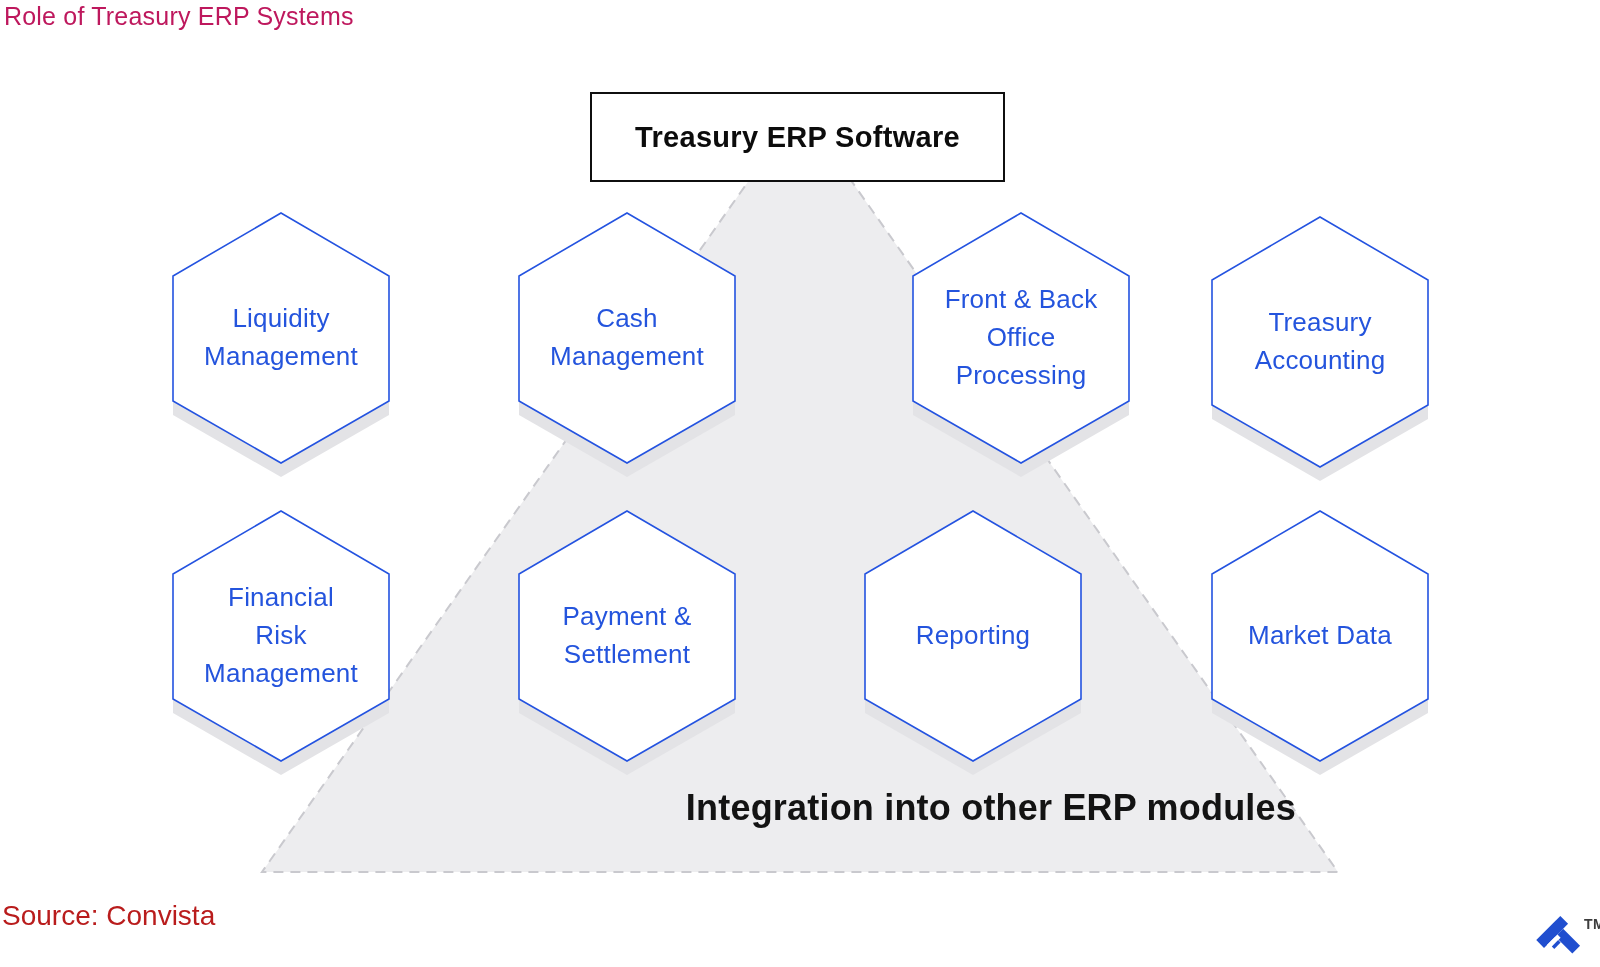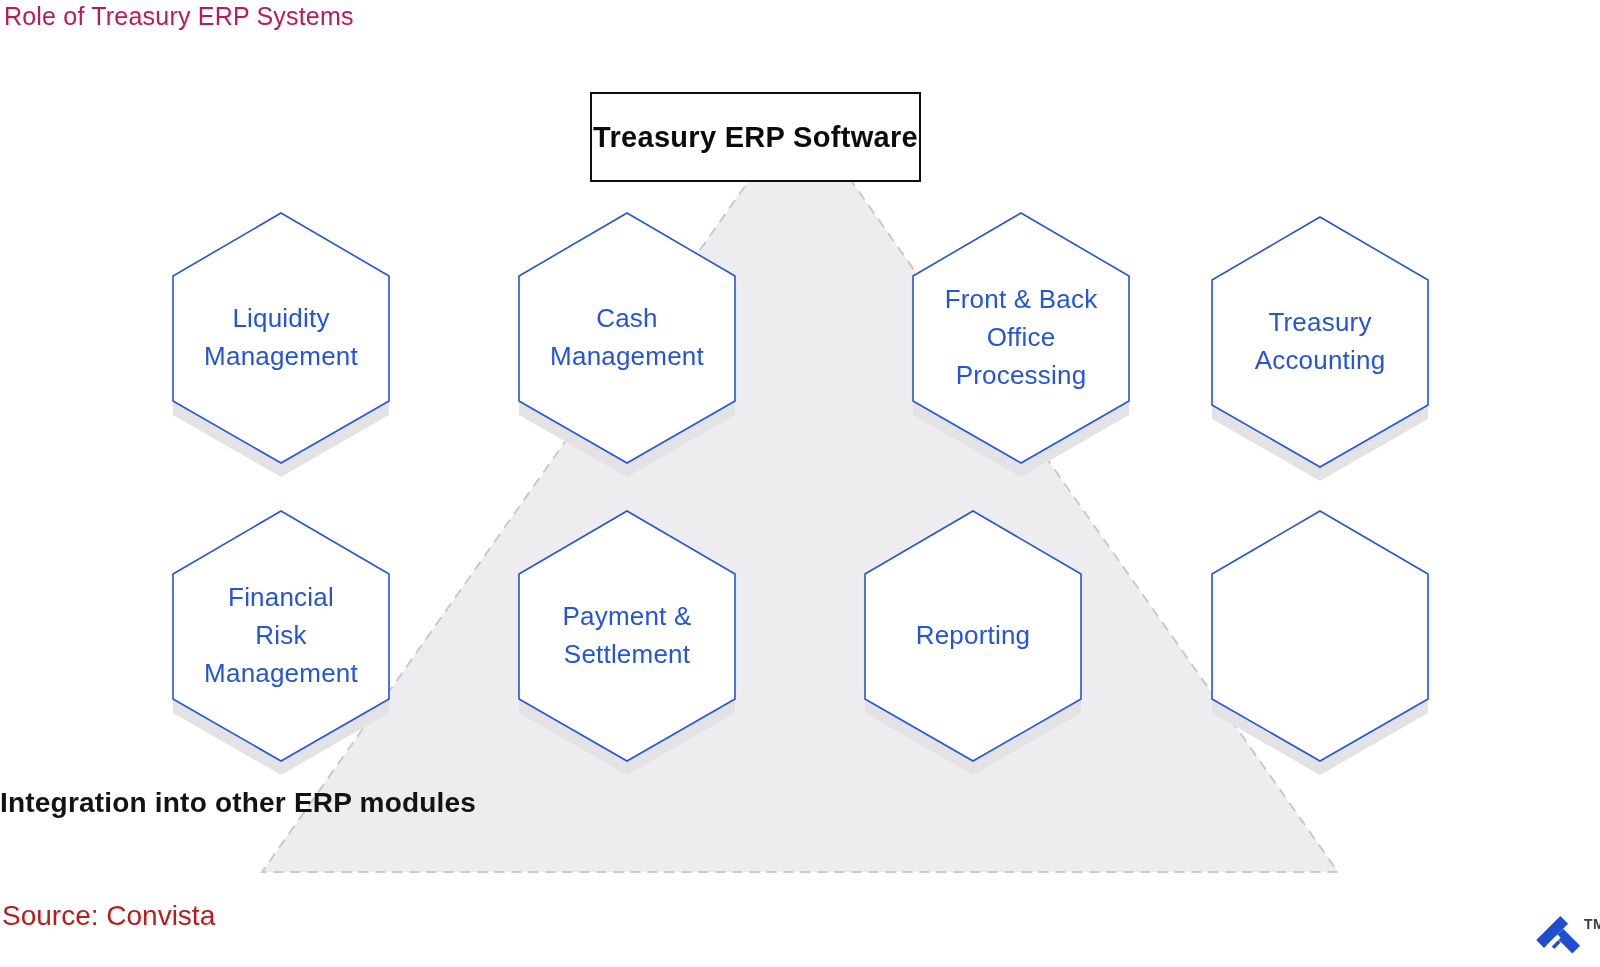--- a/index.html
+++ b/index.html
@@ -28,21 +28,21 @@
   .triangle-svg {
     position: absolute;
     left: 0;
     top: 0;
     z-index: 1;
   }
   .top-box {
     position: absolute;
     left: 590px;
     top: 92px;
-    width: 331px;
+    width: 415px;
     height: 90px;
     background: #ffffff;
     border: 2px solid #0f0f0f;
     box-sizing: border-box;
     display: flex;
     align-items: center;
     justify-content: center;
     z-index: 3;
   }
   .top-box-label {
@@ -76,22 +76,22 @@
     line-height: 1.45;
     color: #2454dd;
     white-space: pre-line;
     letter-spacing: 0.2px;
   }
   .integration-label {
     position: absolute;
     left: 0;
     top: 787px;
     width: 1296px;
-    text-align: left;
-    font-size: 28px;
+    text-align: right;
+    font-size: 36px;
     font-weight: 600;
     color: #131313;
     z-index: 2;
     letter-spacing: 0.2px;
   }
   .source-note {
     position: absolute;
     left: 2px;
     top: 900px;
     font-size: 28px;
@@ -194,20 +194,21 @@
     </svg>
     <div class="hex-label">Payment &amp;
 Settlement</div>
   </div>
 
   <div class="hex" style="left:1211px; top:510px;">
     <svg width="218" height="268" viewBox="0 0 218 268">
       <polygon points="109,1 217,64 217,189 109,251 1,189 1,64" transform="translate(0,14)" fill="#e3e3e6"></polygon>
       <polygon points="109,1 217,64 217,189 109,251 1,189 1,64" fill="#ffffff" stroke="#2453e0" stroke-width="1.6"></polygon>
     </svg>
+    <div class="hex-label">Market Data</div>
   </div>
 
   <div class="integration-label">Integration into other ERP modules</div>
 
   <div class="source-note">Source: Convista</div>
 
   <svg class="brand-logo" viewBox="0 0 70 58">
     <g transform="rotate(-45 33 30)">
       <rect x="14" y="14" width="34" height="11" fill="#204ecf"></rect>
       <rect x="30" y="25" width="11" height="24" fill="#204ecf"></rect>

